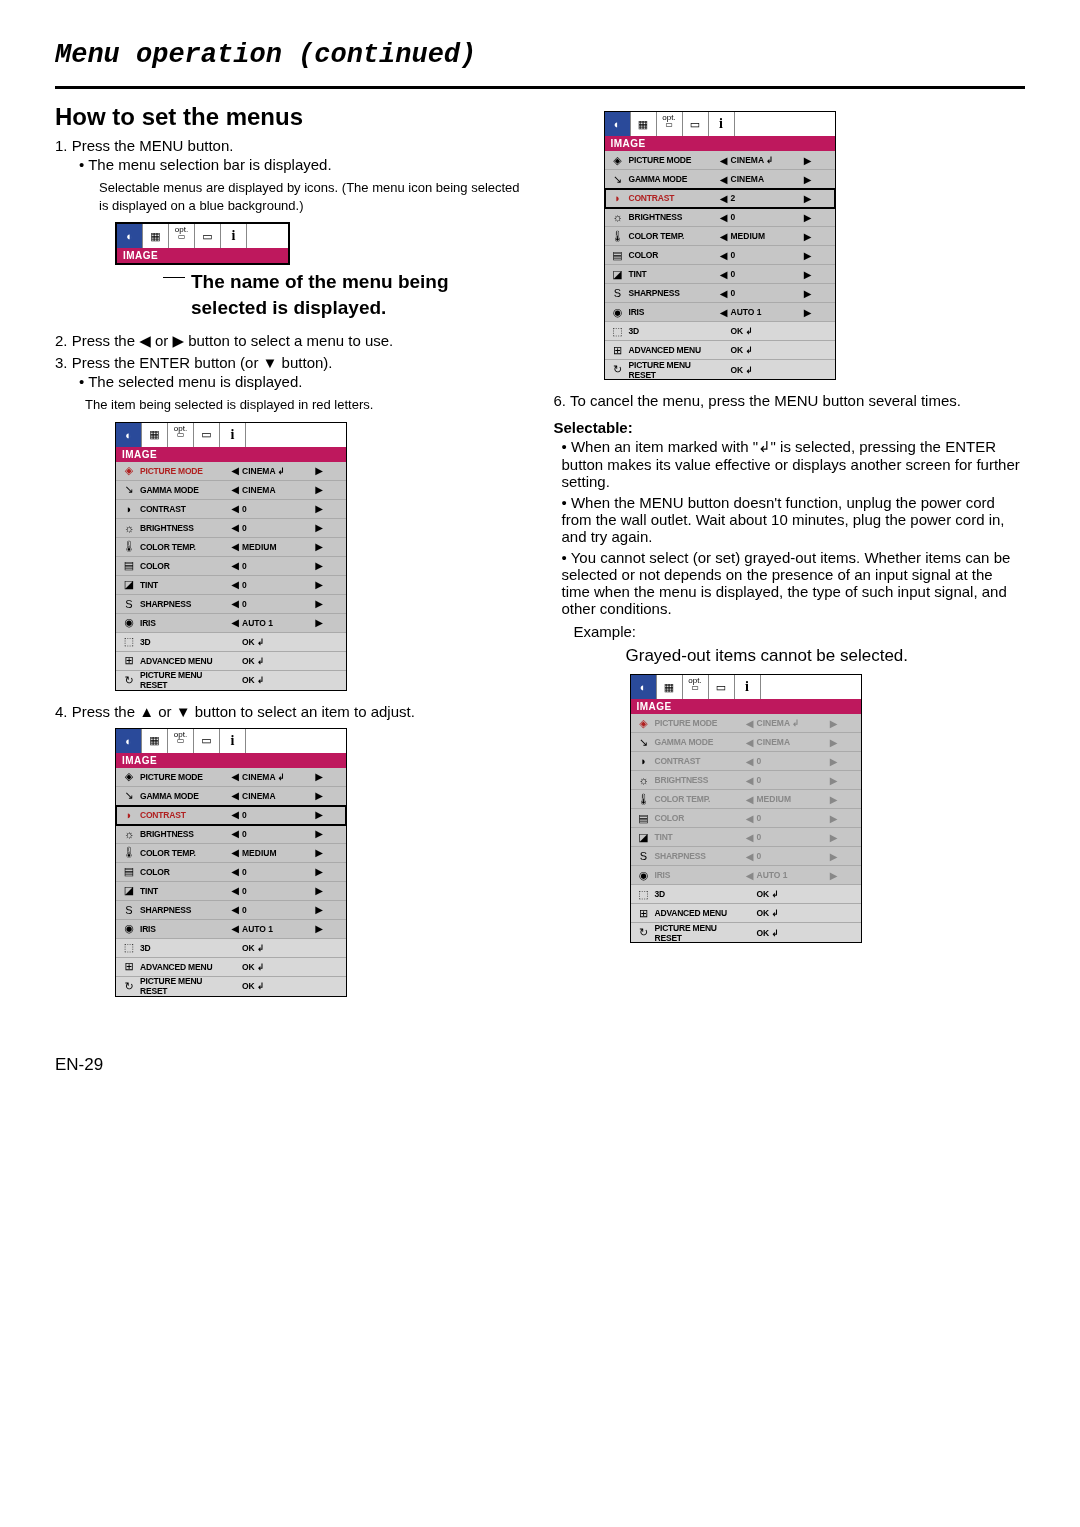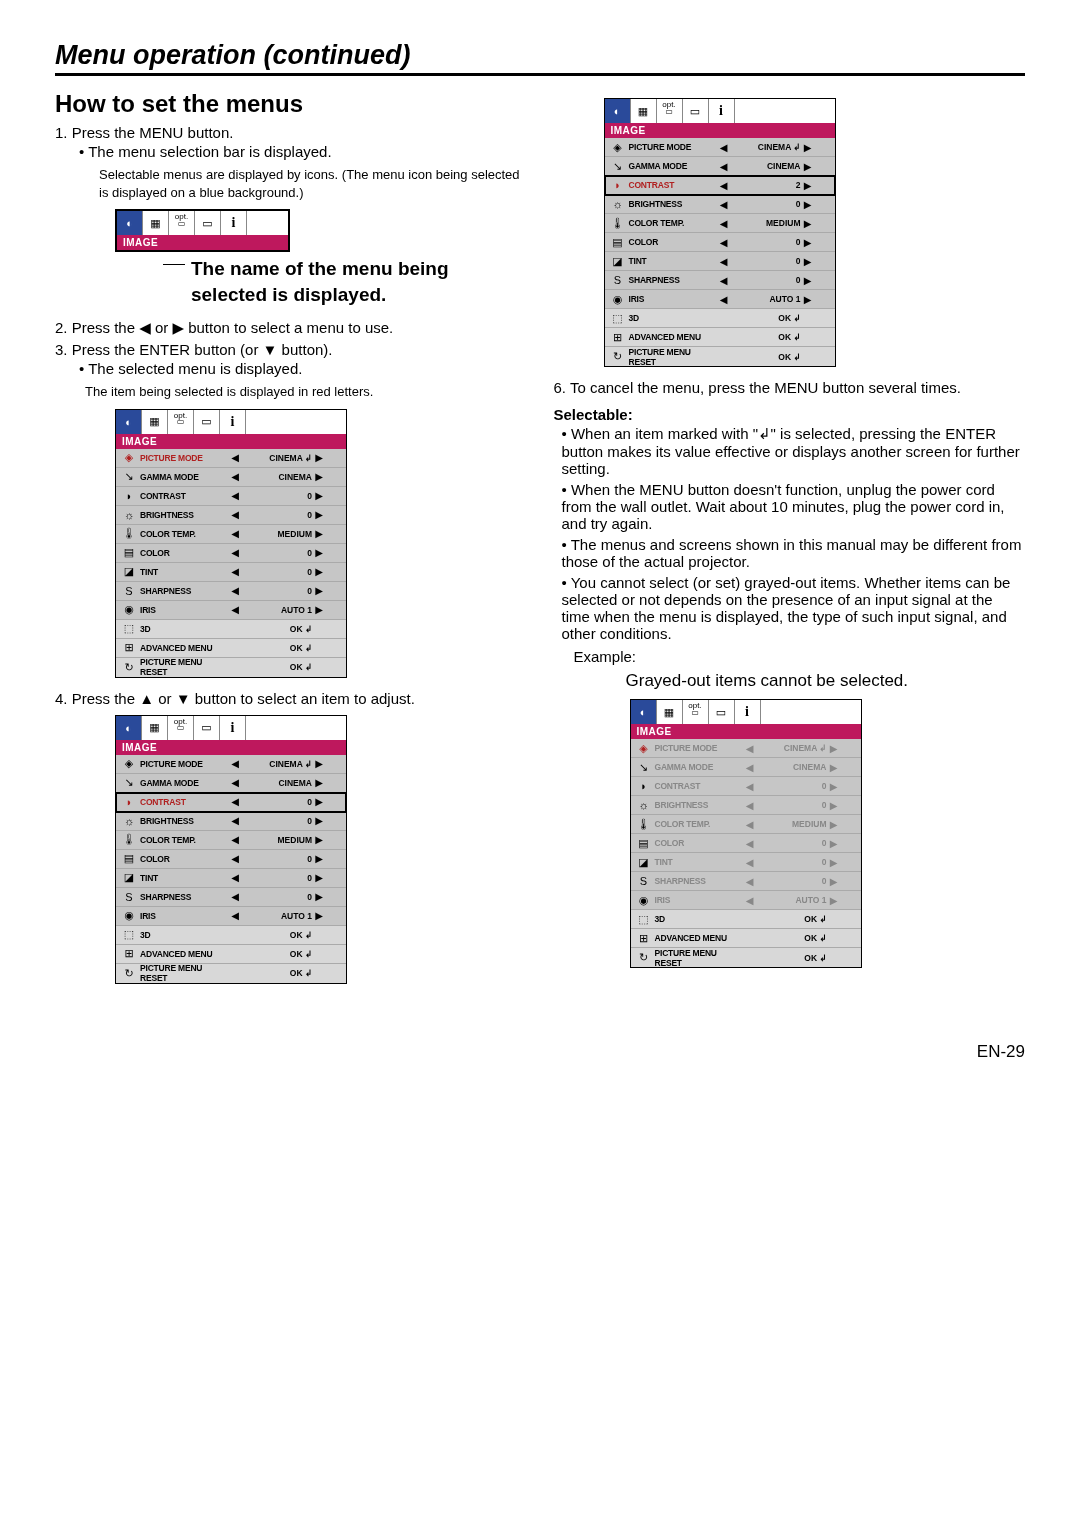--- a/index.html
+++ b/index.html
@@ -1,50 +1,50 @@
 <!DOCTYPE html>
 <html><head>
 <meta charset="utf-8">
 <style>
 * { margin: 0; padding: 0; box-sizing: border-box; }
 body { font-family: Arial, Helvetica, sans-serif; background: #fff; width: 1080px; margin: 0 auto; padding: 40px 55px; color: #000; font-size: 15px; }
-.page-title { font-family: Liberation Sans, sans-serif; font-style: italic; font-weight: bold; font-size: 27px; border-bottom: 3px solid #000; padding-bottom: 2px; margin-bottom: 14px; }
+.page-title { font-family: Liberation Mono, monospace; font-style: italic; font-weight: bold; font-size: 27px; border-bottom: 3px solid #000; padding-bottom: 16px; margin-bottom: 14px; }
 .two-col { display: flex; gap: 27px; }
 .col { flex: 1; }
 h2 { font-size: 24px; font-weight: bold; margin-bottom: 6px; }
 ol { list-style: none; }
 ol > li { margin-bottom: 4px; }
 .num { display: inline; }
 ul.bullet { list-style: none; padding-left: 24px; margin-top: 2px; margin-bottom: 6px; }
 ul.bullet > li::before { content: "•  "; }
 ul.bullet > li { margin-bottom: 4px; }
 .subnote { font-size: 13px; padding-left: 44px; margin-bottom: 6px; line-height: 1.35; }
 .caption-line { font-size: 19px; margin-top: 0; line-height: 1.35; font-weight: bold; }
 .menu-diagram { margin: 8px 0 12px 60px; }
 .important-head { font-weight: bold; margin-top: 10px; }
 .example-label { margin-top: 4px; margin-left: 20px; }
 .grayed-note { font-size: 17px; margin: 6px 0 4px 72px; }
-.footer { text-align: right; margin-top: 46px; font-size: 17px; }
+.footer { text-align: left; margin-top: 46px; font-size: 17px; }
 
 
 .menu-box { border: 1px solid #000; background: #fff; font-size: 10px; display: inline-block; }
 .menu-tabs { display: flex; height: 24px; }
 .menu-tab { width: 26px; border-right: 1px solid #888; display: flex; align-items: center; justify-content: center; font-size: 11px; }
 .menu-tab.active { background: #2a4a9a; color: #fff; }
 .menu-tab.opt { font-size: 8px; position: relative; }
 .menu-tab.opt::before { content: "opt."; position: absolute; top: 1px; }
 .menu-tab.info { font-family: serif; font-weight: bold; font-size: 14px; }
 .menu-label { background: #be185d; color: #fff; font-weight: bold; font-size: 10px; padding: 2px 6px; letter-spacing: 0.5px; }
 .menu-rows { background: #c6c6c6; }
 .menu-row { display: flex; align-items: center; height: 19px; border-bottom: 1px solid #aaa; padding: 0 4px; }
 .menu-row:last-child { border-bottom: none; }
 .mr-icon { width: 18px; text-align: center; font-size: 11px; }
 .mr-name { width: 90px; font-weight: bold; font-size: 8.5px; letter-spacing: -0.2px; padding-left: 2px; }
 .mr-left, .mr-right { width: 14px; text-align: center; font-size: 10px; }
-.mr-val { width: 70px; text-align: right; font-weight: bold; font-size: 8.5px; }
+.mr-val { width: 70px; text-align: left; font-weight: bold; font-size: 8.5px; }
 .menu-row.sel .mr-icon, .menu-row.sel .mr-name { color: #b02020; }
 .menu-row.highlighted { outline: 2px solid #000; outline-offset: -1px; position: relative; z-index: 1; }
 .menu-row.ghost .mr-name, .menu-row.ghost .mr-val, .menu-row.ghost .mr-left, .menu-row.ghost .mr-right { color: #888; }
 .menu-row.okrow { background: #d8d8d8; }
 .small-menu { width: 175px; }
 .tabbar-only { border: 2px solid #000; }
 .ptr-line { display: flex; align-items: flex-start; gap: 6px; margin-top: 4px; }
 .ptr-stem { width: 30px; border-top: 1px solid #000; margin-top: 8px; margin-left: 48px; }
 </style>
 </head>
@@ -380,21 +380,20 @@
           </div></div></div>
 
     <ol>
       <li><span class="num">6.</span> <span>To cancel the menu, press the MENU button several times.</span></li>
     </ol>
 
     <div class="important-head">Selectable:</div>
     <ul class="bullet" style="padding-left:8px">
       <li>When an item marked with "↲" is selected, pressing the ENTER button makes its value effective or displays another screen for further setting.</li>
       <li>When the MENU button doesn't function, unplug the power cord from the wall outlet. Wait about 10 minutes, plug the power cord in, and try again.</li>
-      <li>The menus and screens shown in this manual may be different from those of the actual projector.</li>
       <li>You cannot select (or set) grayed-out items. Whether items can be selected or not depends on the presence of an input signal at the time when the menu is displayed, the type of such input signal, and other conditions.</li>
     </ul>
 
     <div class="example-label">Example:</div>
     <div class="grayed-note">Grayed-out items cannot be selected.</div>
     <div class="menu-diagram" id="menuD" style="margin-left:76px"><div class="menu-box" style="width:232px"><div class="menu-tabs">
             <div class="menu-tab active">◐</div>
             <div class="menu-tab">▦</div>
             <div class="menu-tab opt">▭</div>
             <div class="menu-tab">▭</div>

